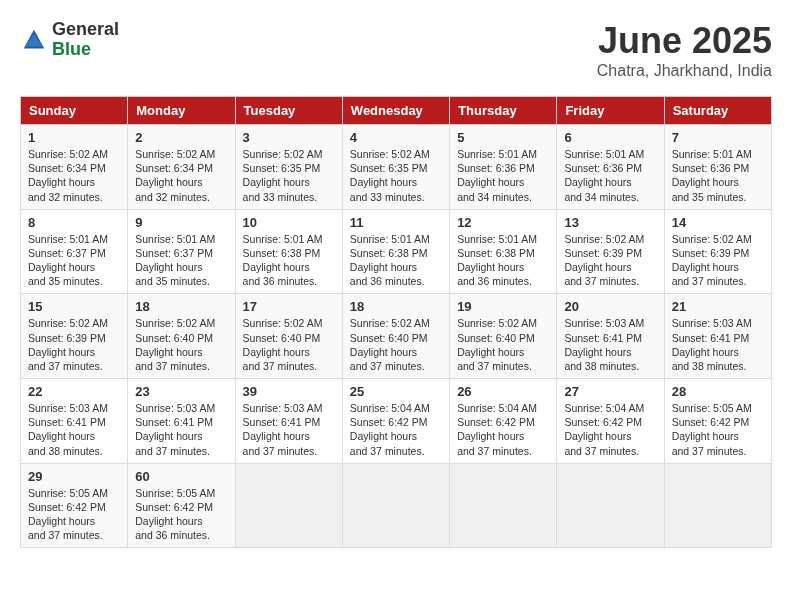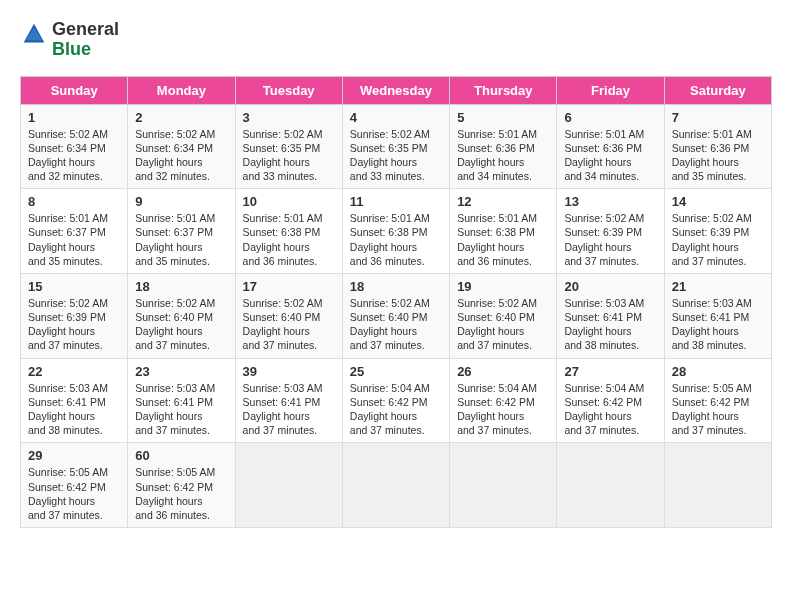--- a/index.html
+++ b/index.html
@@ -11,20 +11,21 @@
       padding: 20px;
     }
     .header {
       display: flex;
       justify-content: space-between;
       align-items: flex-start;
       margin-bottom: 16px;
     }
     .logo {
       display: flex;
+      align-items: center;
       gap: 4px;
     }
     .logo-text {
       display: flex;
       flex-direction: column;
       line-height: 1.1;
     }
     .logo-icon {
       width: 28px;
       height: 28px;
@@ -40,23 +41,23 @@
     .location {
       font-size: 16px;
       color: #555;
     }
     .calendar {
       width: 100%;
       border-collapse: collapse;
       font-size: 11px;
     }
     .calendar thead tr th {
-      background: #ec4899;
+      background: #b91c1c;
       color: #fff;
-      text-align: center;
+      text-align: left;
       padding: 6px 8px;
       font-size: 13px;
       font-weight: bold;
       border: 1px solid #ccc;
     }
     .calendar tbody tr td {
       vertical-align: top;
       border: 1px solid #ddd;
       padding: 5px 7px;
       width: 107px;
@@ -93,20 +94,22 @@
     <svg class="logo-icon" viewBox="0 0 30 30" xmlns="http://www.w3.org/2000/svg">
       <polygon points="15,4 26,24 4,24" fill="#1a5fa8"></polygon>
       <polygon points="15,8 24,22 6,22" fill="#4a90d9" opacity="0.5"></polygon>
     </svg>
     <div class="logo-text">
       <span style="font-size:18px;font-weight:bold;color:#333;line-height:1.1;">General</span>
       <span style="font-size:18px;font-weight:bold;color:#15803d;line-height:1.1;">Blue</span>
     </div>
   </div>
   <div class="title-block">
+    <div class="month-title">June 2025</div>
+    <div class="location">Chatra, Jharkhand, India</div>
   </div>
 </div>
 
 <table class="calendar">
   <thead>
     <tr>
       <th>Sunday</th>
       <th>Monday</th>
       <th>Tuesday</th>
       <th>Wednesday</th>

